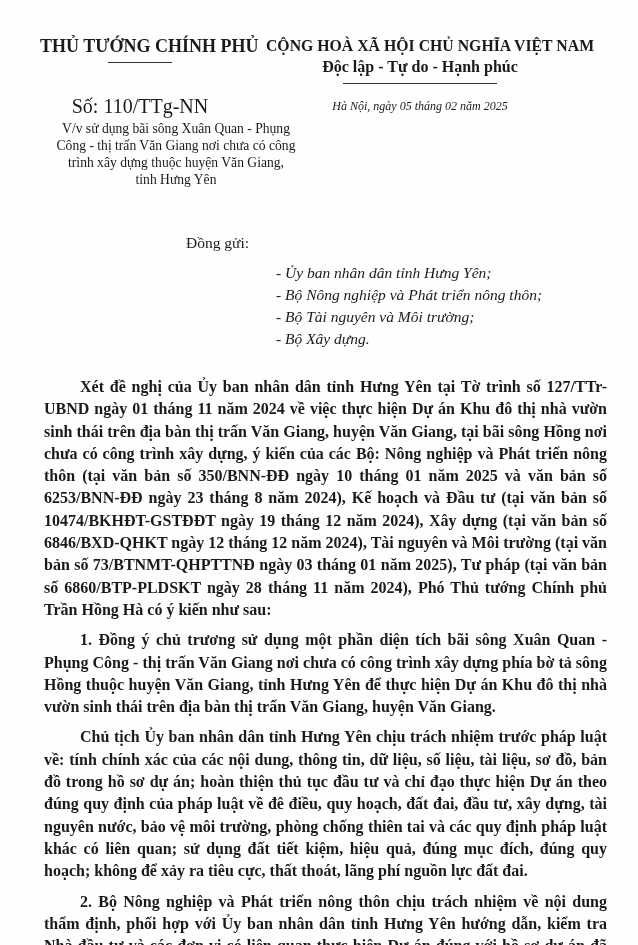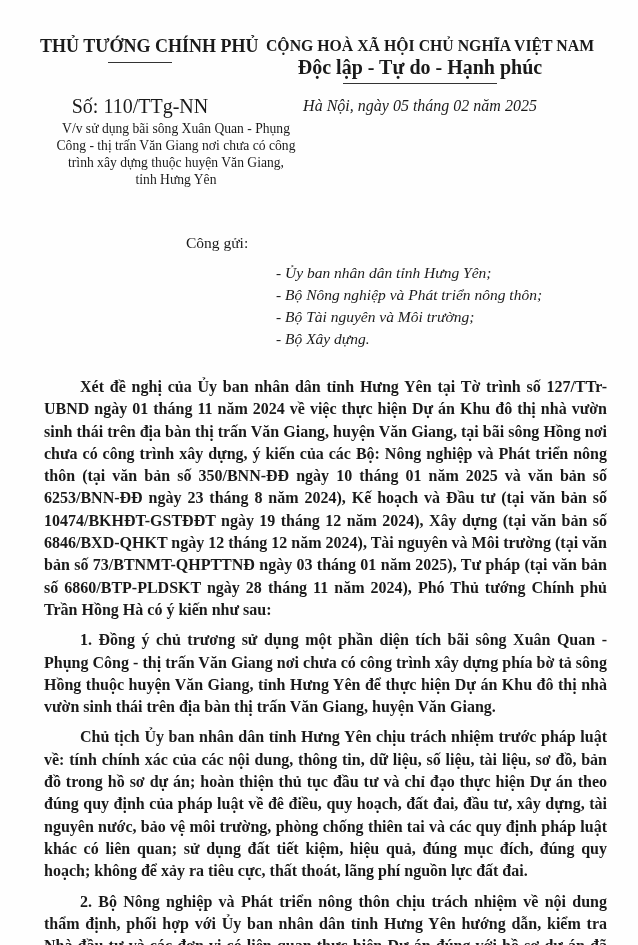--- a/index.html
+++ b/index.html
@@ -4,27 +4,27 @@
 <style>
   html, body { margin: 0; padding: 0; background: #ffffff; }
   body { width: 638px; height: 945px; overflow: hidden; position: relative;
          font-family: "Liberation Serif", "DejaVu Serif", serif; color: #1a1a1a; }
   .page { position: absolute; left: 0; top: 0; width: 638px; height: 945px; background: #fefefe; }
 
   .hdr-left { position: absolute; left: 40px; width: 200px; top: 36px; text-align: center; }
   .hdr-right { position: absolute; left: 228px; width: 384px; top: 36px; text-align: center; }
   .agency { font-weight: bold; font-size: 18px; letter-spacing: 0; line-height: 20px; white-space: nowrap; text-align: center; }
   .nation { font-weight: bold; font-size: 15.8px; line-height: 20px; white-space: nowrap; padding-left: 20px; }
-  .motto { font-weight: bold; font-size: 20px; line-height: 22px; }
+  .motto { font-weight: bold; font-size: 16px; line-height: 22px; }
   .rule-left { width: 64px; height: 1px; background: #333; margin: 6px auto 0 auto; }
   .rule-right { width: 154px; height: 1px; background: #333; margin: 5px auto 0 auto; }
 
   .docno { position: absolute; left: 40px; width: 200px; top: 96px; text-align: center; font-size: 20px; line-height: 20px; font-family: Liberation Serif, serif; }
   .subject { position: absolute; left: 56px; width: 240px; top: 120px; text-align: center; font-size: 13.6px; line-height: 17px; }
-  .dateline { position: absolute; left: 228px; width: 384px; top: 96px; text-align: center; font-size: 16px; font-style: italic; line-height: 20px; }
+  .dateline { position: absolute; left: 228px; width: 384px; top: 96px; text-align: center; font-size: 12px; font-style: italic; line-height: 20px; }
 
   .kinhgui { position: absolute; left: 186px; top: 233px; font-size: 15.5px; line-height: 20px; }
   .recipients { position: absolute; left: 272px; top: 258px; margin: 4px; padding: 0; list-style: none; font-size: 15.5px; font-style: italic; }
   .recipients li { line-height: 22px; height: 22px; white-space: nowrap; }
 
   .body { position: absolute; left: 44px; width: 563px; top: 376px; font-size: 16px; line-height: 22.3px; text-align: justify; }
   .body p { margin: 0 0 8px 0; text-indent: 36px; font-weight: bold; }
 </style>
 </head>
 <body>
@@ -39,21 +39,21 @@
   <div class="hdr-right">
     <div class="nation">CỘNG HOÀ XÃ HỘI CHỦ NGHĨA VIỆT NAM</div>
     <div class="motto">Độc lập - Tự do - Hạnh phúc</div>
     <div class="rule-right"></div>
   </div>
 
   <div class="docno">Số: 110/TTg-NN</div>
   <div class="subject">V/v sử dụng bãi sông Xuân Quan - Phụng Công - thị trấn Văn Giang nơi chưa có công trình xây dựng thuộc huyện Văn Giang, tỉnh Hưng Yên</div>
   <div class="dateline">Hà Nội, ngày 05 tháng 02 năm 2025</div>
 
-  <div class="kinhgui">Công gửi:</div>
+  <div class="kinhgui">Đồng gửi:</div>
   <ul class="recipients">
     <li>- Ủy ban nhân dân tỉnh Hưng Yên;</li>
     <li>- Bộ Nông nghiệp và Phát triển nông thôn;</li>
     <li>- Bộ Tài nguyên và Môi trường;</li>
     <li>- Bộ Xây dựng.</li>
   </ul>
 
   <div class="body">
     <p>Xét đề nghị của Ủy ban nhân dân tỉnh Hưng Yên tại Tờ trình số 127/TTr-UBND ngày 01 tháng 11 năm 2024 về việc thực hiện Dự án Khu đô thị nhà vườn sinh thái trên địa bàn thị trấn Văn Giang, huyện Văn Giang, tại bãi sông Hồng nơi chưa có công trình xây dựng, ý kiến của các Bộ: Nông nghiệp và Phát triển nông thôn (tại văn bản số 350/BNN-ĐĐ ngày 10 tháng 01 năm 2025 và văn bản số 6253/BNN-ĐĐ ngày 23 tháng 8 năm 2024), Kế hoạch và Đầu tư (tại văn bản số 10474/BKHĐT-GSTĐĐT ngày 19 tháng 12 năm 2024), Xây dựng (tại văn bản số 6846/BXD-QHKT ngày 12 tháng 12 năm 2024), Tài nguyên và Môi trường (tại văn bản số 73/BTNMT-QHPTTNĐ ngày 03 tháng 01 năm 2025), Tư pháp (tại văn bản số 6860/BTP-PLDSKT ngày 28 tháng 11 năm 2024), Phó Thủ tướng Chính phủ Trần Hồng Hà có ý kiến như sau:</p>
     <p>1. Đồng ý chủ trương sử dụng một phần diện tích bãi sông Xuân Quan - Phụng Công - thị trấn Văn Giang nơi chưa có công trình xây dựng phía bờ tả sông Hồng thuộc huyện Văn Giang, tỉnh Hưng Yên để thực hiện Dự án Khu đô thị nhà vườn sinh thái trên địa bàn thị trấn Văn Giang, huyện Văn Giang.</p>

